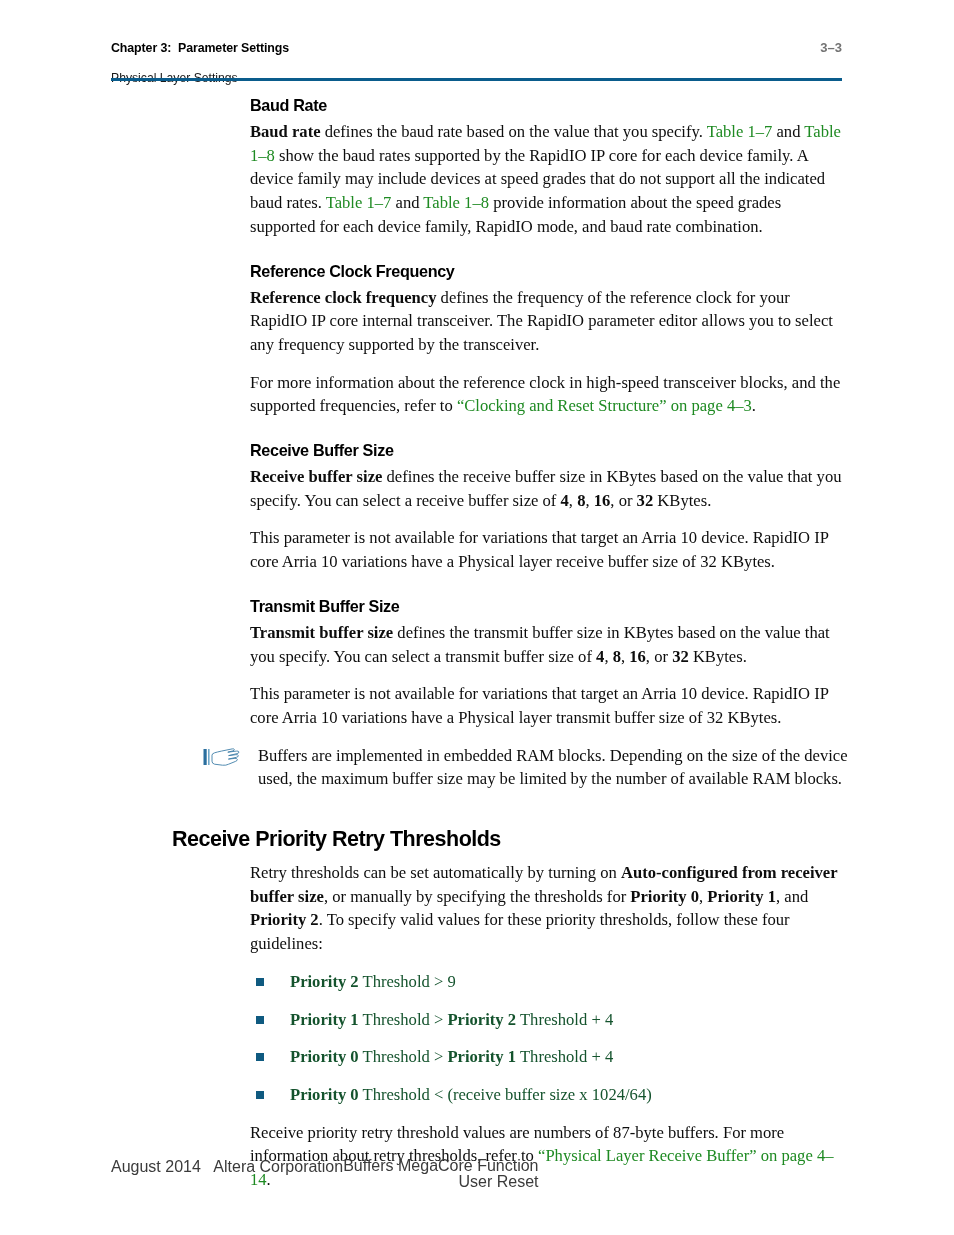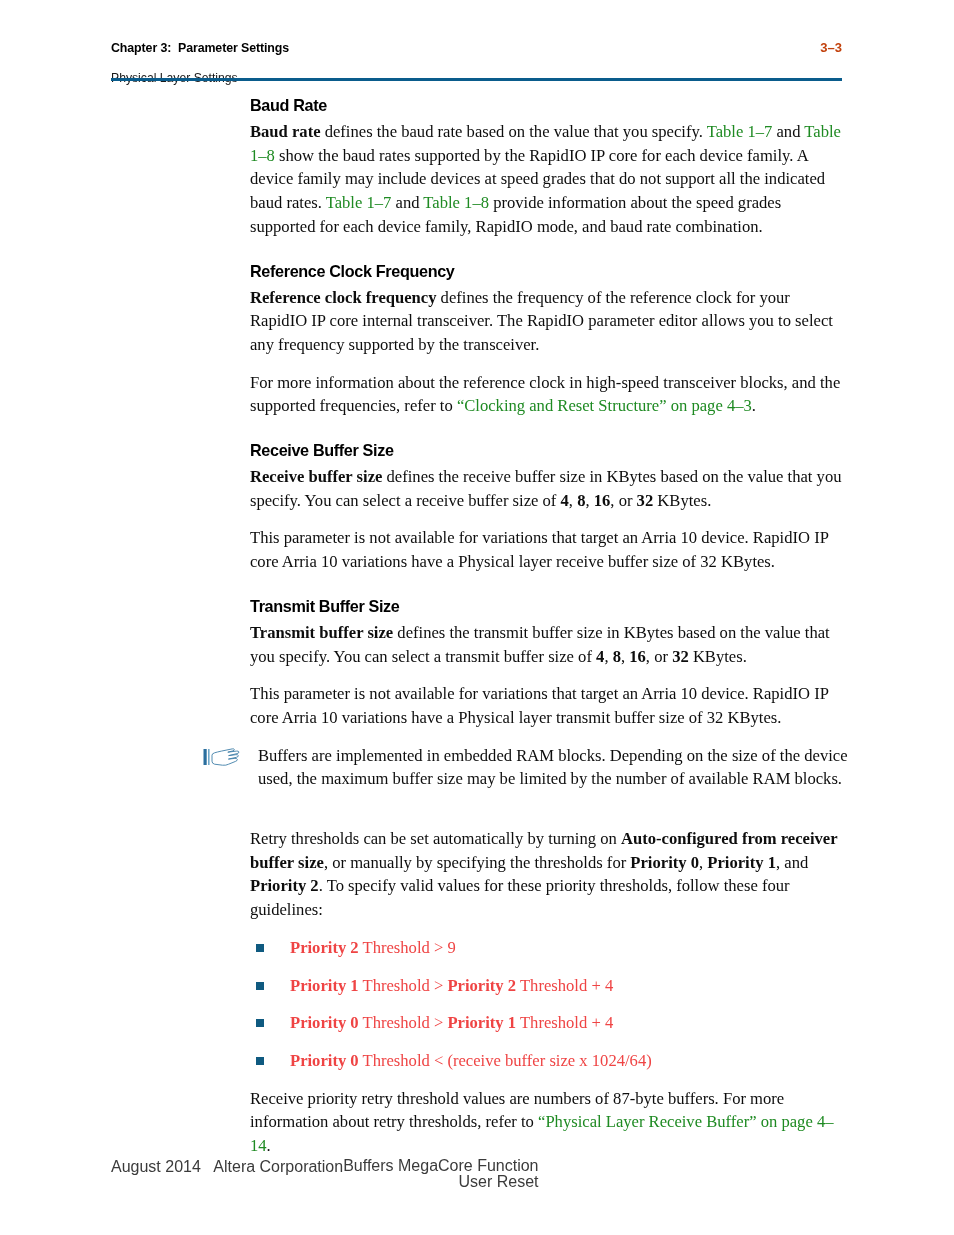--- a/index.html
+++ b/index.html
@@ -42,21 +42,21 @@
     font-weight: bold;
     font-size: 12.4px;
     letter-spacing: -0.1px;
     color: #000;
     white-space: pre;
   }
   .hdr-pageno {
     font-family: "Liberation Sans", "DejaVu Sans", sans-serif;
     font-weight: bold;
     font-size: 13px;
-    color: #c2410c;
+    color: #737373;
   }
   .hdr-sub {
     font-family: "Liberation Sans", "DejaVu Sans", sans-serif;
     font-weight: normal;
     font-size: 12.2px;
     color: #1a1a1a;
     margin-top: 16px;
   }
   .hdr-rule {
     position: absolute;
@@ -135,21 +135,21 @@
     margin: 0 0 0 250px;
     padding: 0;
     width: 592px;
   }
   ul.bullets li {
     position: relative;
     font-size: 16.6px;
     line-height: 23.7px;
     padding-left: 40px;
     margin-bottom: 14px;
-    color: #ef4444;
+    color: #14532d;
   }
   ul.bullets li .sq {
     position: absolute;
     left: 6px;
     top: 8px;
     width: 8px;
     height: 8px;
     background: #0f5a80;
   }
 
@@ -217,20 +217,21 @@
                    L34.1 5.6 Q36.2 5.1 35.9 3.9 Q35.6 2.8 33.4 3.1 L24.8 4.2
                    L29.8 2.9 Q31.6 2.4 31.3 1.4 Q31 0.6 29.2 0.9 L18.4 3.1
                    Q14.2 4 11.6 4.8 Q9 5.6 9 7.2 Z" fill="#ffffff" stroke="#3f7fa8" stroke-width="0.9" stroke-linejoin="round"></path>
         </svg>
       </div>
       <p class="note-body">Buffers are implemented in embedded RAM blocks. Depending on the size of the device used, the maximum buffer size may be limited by the number of available RAM blocks.</p>
     </div>
 
     <div style="height:36px"></div>
 
+    <h1 class="h1">Receive Priority Retry Thresholds</h1>
     <p class="body"><span>Retry thresholds can be set automatically by turning on </span><span class="b">Auto-configured from receiver buffer size</span><span>, or manually by specifying the thresholds for </span><span class="b">Priority 0</span><span>, </span><span class="b">Priority 1</span><span>, and </span><span class="b">Priority 2</span><span>. To specify valid values for these priority thresholds, follow these four guidelines:</span></p>
 
     <ul class="bullets">
       <li><span class="sq"></span><span class="b">Priority 2</span><span> Threshold &gt; 9</span><span class="b"></span><span></span></li>
       <li><span class="sq"></span><span class="b">Priority 1</span><span> Threshold &gt; </span><span class="b">Priority 2</span><span> Threshold + 4</span></li>
       <li><span class="sq"></span><span class="b">Priority 0</span><span> Threshold &gt; </span><span class="b">Priority 1</span><span> Threshold + 4</span></li>
       <li><span class="sq"></span><span class="b">Priority 0</span><span> Threshold &lt; (receive buffer size x 1024/64)</span><span class="b"></span><span></span></li>
     </ul>
 
     <p class="body" style="margin-top:14px"><span>Receive priority retry threshold values are numbers of 87-byte buffers. For more information about retry thresholds, refer to </span><span class="lnk">“Physical Layer Receive Buffer” on page 4–14</span><span>.</span></p>

